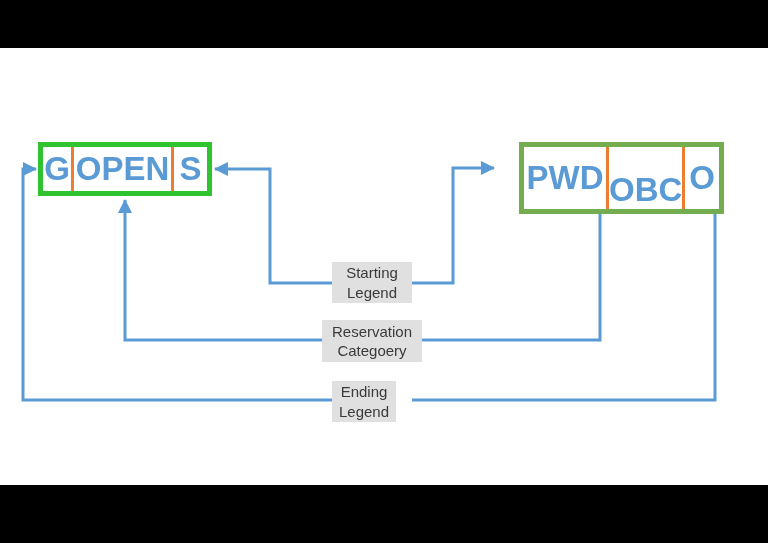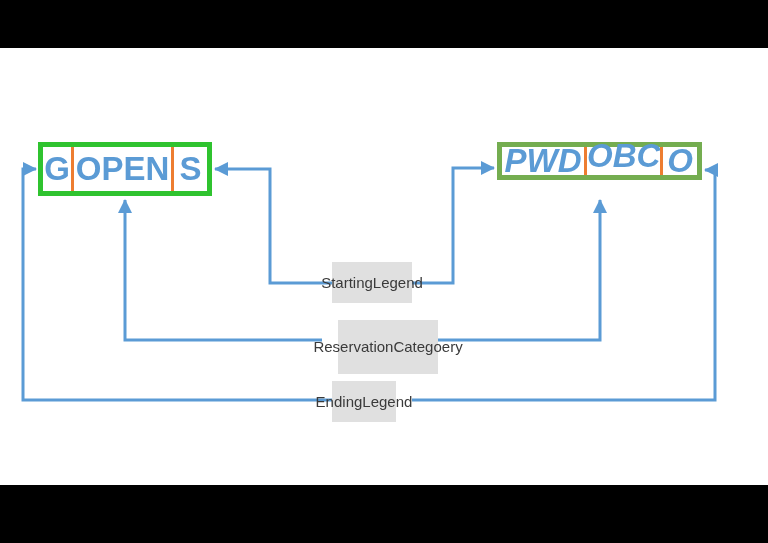--- a/index.html
+++ b/index.html
@@ -37,24 +37,23 @@
     display: flex;
     box-sizing: border-box;
     background: #ffffff;
   }
   .seg-box.left {
     left: 38px; top: 142px;
     width: 174px; height: 54px;
     border: 5px solid var(--left-box-green, #2FC32F);
   }
   .seg-box.right {
-    left: 497px; top: 142px;
-    width: 205px; height: 38px;
+    left: 519px; top: 142px;
+    width: 205px; height: 72px;
     border: 5px solid var(--right-box-green, #74AD50);
-    font-style: italic;
   }
   .seg {
     display: flex;
     align-items: center;
     justify-content: center;
     font-weight: bold;
     font-size: 33px;
     letter-spacing: 0px;
     color: var(--box-text-blue, #5B9BD5);
     white-space: nowrap;
@@ -66,29 +65,29 @@
   .seg-box.left  .seg:nth-child(3) { width: 33px; }
   .seg-box.right .seg:nth-child(1) { width: 83px; }
   .seg-box.right .seg:nth-child(2) { flex: 1; align-items: flex-end; }
   .seg-box.right .seg:nth-child(3) { width: 34px; }
 
   .flow-label {
     position: absolute;
     background: var(--label-bg, #E0E0E0);
     color: var(--label-text, #3A3A3A);
     display: flex;
-    flex-direction: row;
+    flex-direction: column;
     align-items: center;
     justify-content: center;
     font-size: 15px;
     line-height: 1.28;
     text-align: center;
   }
   #label-starting    { left: 332px; top: 262px; width: 80px;  height: 41px; }
-  #label-reservation { left: 322px; top: 320px; width: 100px; height: 54px; margin-left: 16px; }
+  #label-reservation { left: 322px; top: 320px; width: 100px; height: 42px; }
   #label-ending      { left: 332px; top: 381px; width: 64px;  height: 41px; }
 </style>
 </head>
 <body>
 
 <div class="stage">
 
   <div class="letterbox top"></div>
   <div class="letterbox bottom"></div>
 

